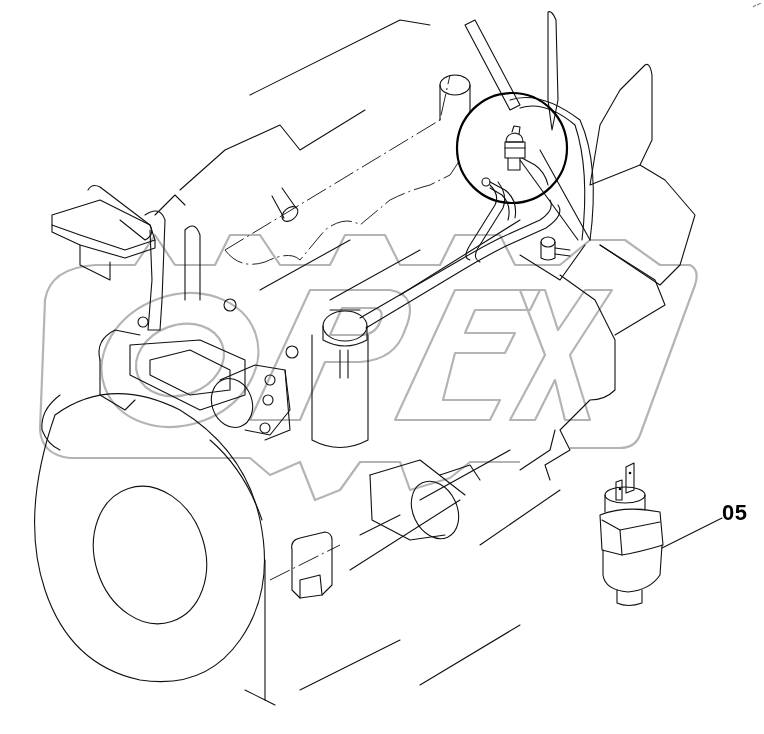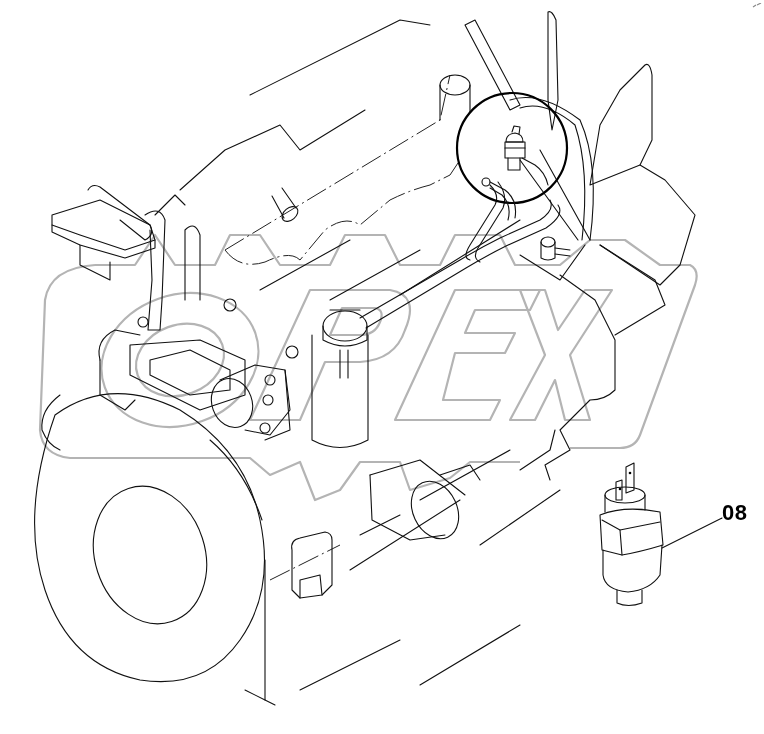--- a/index.html
+++ b/index.html
@@ -158,18 +158,18 @@
       <path class="ln" d="M 620 530 L 622 555"></path>
 
       <path class="ln" d="M 603 550 L 603 575 Q 605 590 628 592 Q 650 590 660 575 L 662 545"></path>
 
       <path class="ln" d="M 617 590 L 617 603 Q 628 608 642 603 L 642 590"></path>
     </g>
 
     <path class="ln" d="M 662 548 L 722 518"></path>
   </svg>
 
-  <div class="callout-label">08</div>
+  <div class="callout-label">05</div>
 
   <svg class="corner-mark" width="10" height="5" viewBox="0 0 10 5">
     <path d="M 1 4 L 4 2 M 5 2 L 9 0" stroke="#888" stroke-width="1.2" fill="none"></path>
   </svg>
 </div>
 
 </body></html>

